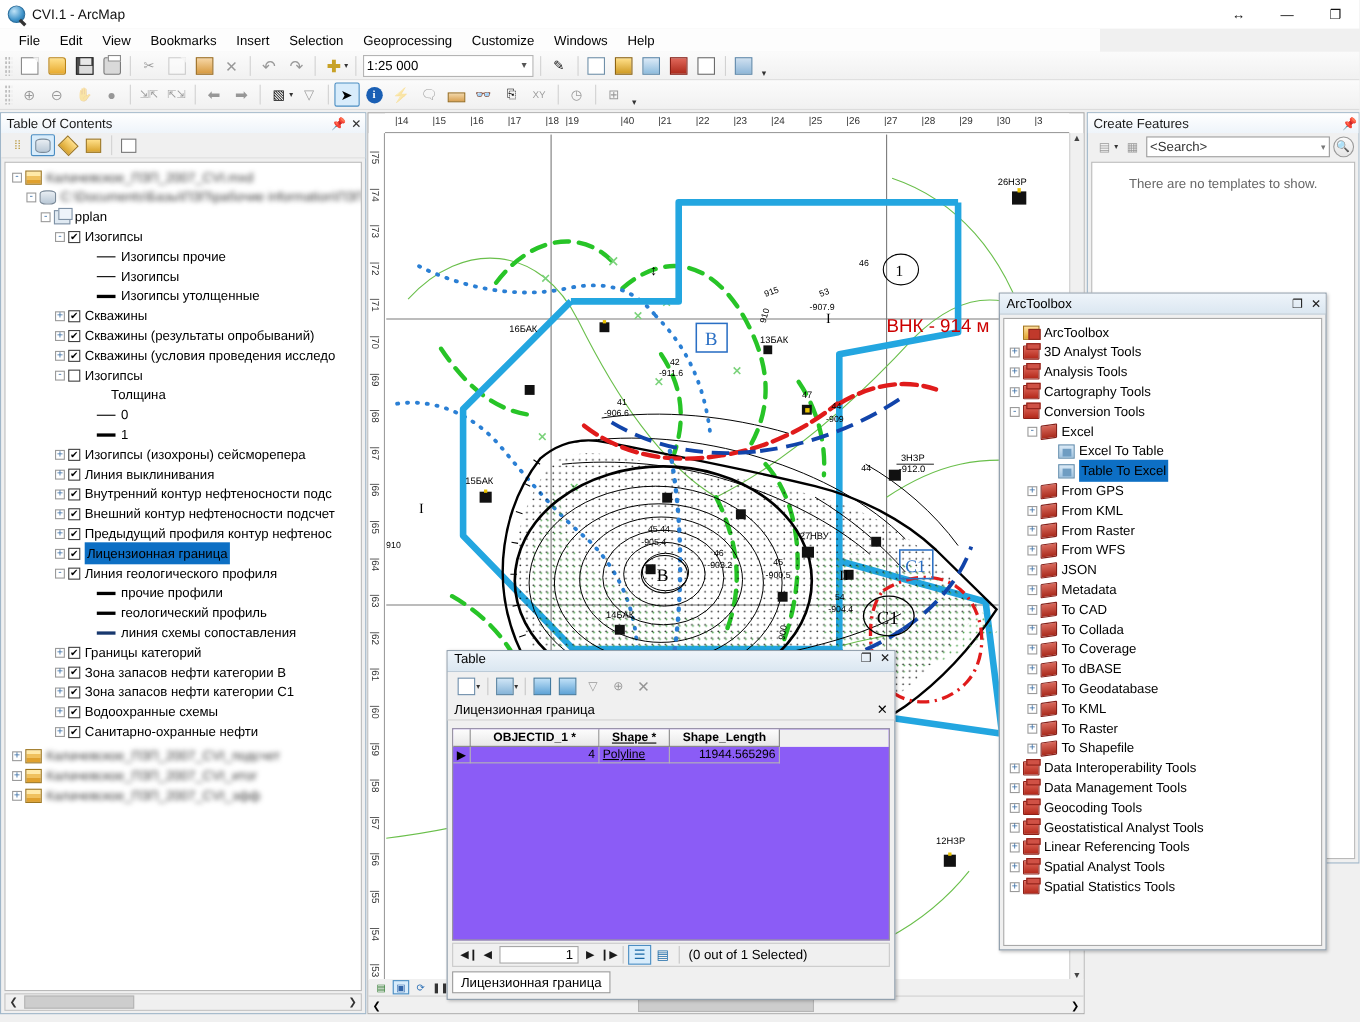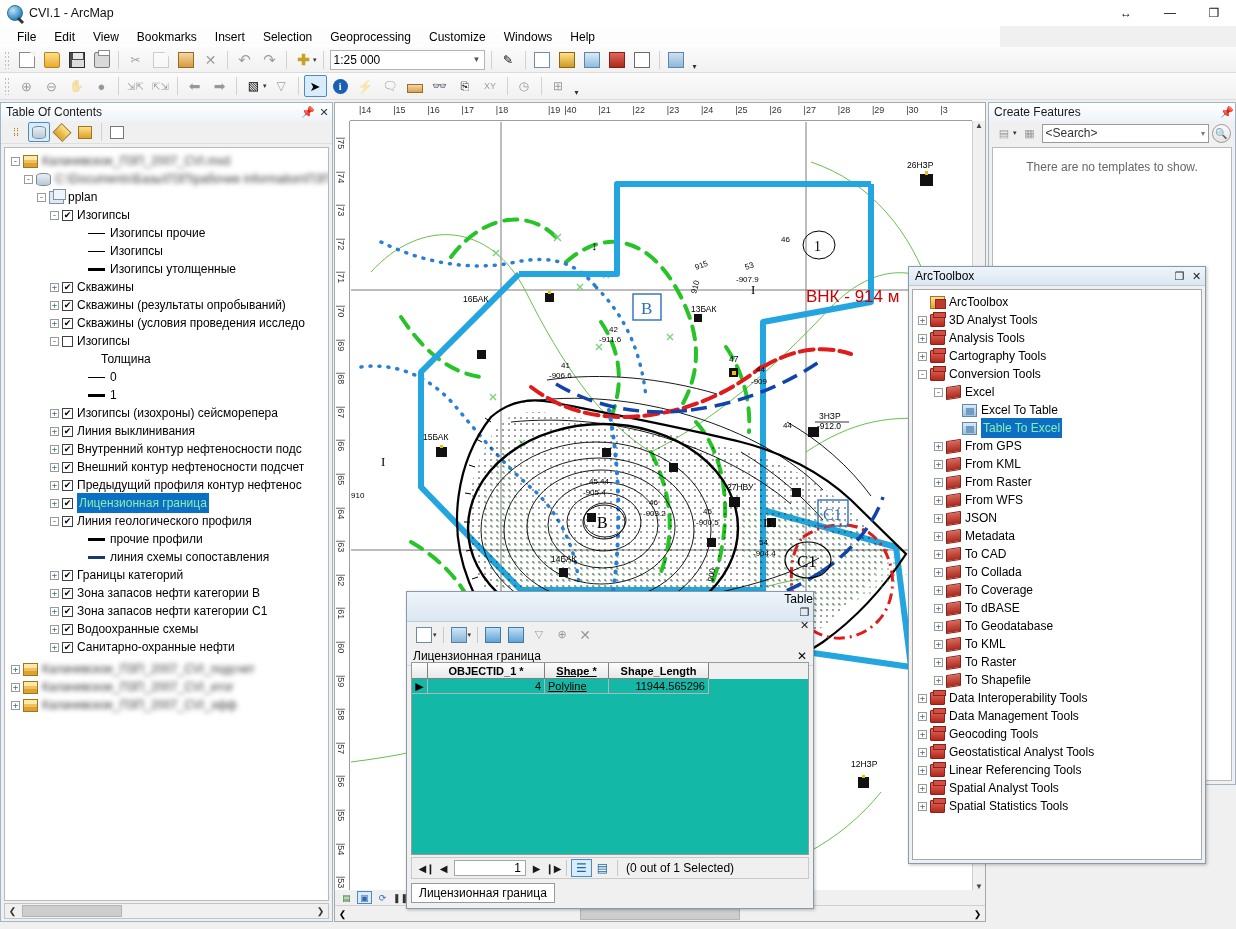--- a/index.html
+++ b/index.html
@@ -131,21 +131,21 @@
   }
   .cb.on::after { content: "✔"; font-size: 9px; line-height: 9px; color: #000; }
   .layer-icon { width: 15px; height: 13px; margin-right: 4px; flex: none; position: relative; }
   .icon-stack { background: linear-gradient(#ffe9a8 33%, #f0c15e 33% 66%, #e0a12e 66%); border: 1px solid #9d7620; }
   .icon-db { background: linear-gradient(#e9eef3, #b9c8d6); border: 1px solid #7b8a99; border-radius: 6px/3px; }
   .icon-fds {
     background: #dfe9f2; border: 1px solid #7f92a6;
   }
   .icon-fds::after { content:""; position:absolute; left:3px; top:-3px; width:11px; height:9px; background:#eef4fa; border:1px solid #7f92a6; }
   .swatch { width: 17px; height: 0; margin-right: 5px; flex: none; }
-  .lbl-sel { background: #0d6fc4; color: #86efac; padding: 3px 2px; }
+  .lbl-sel { background: #0d6fc4; color: #000000; padding: 3px 2px; }
   .blur { filter: blur(2.6px); color: #3a3a3a; }
   .toc-hscroll {
     position: absolute; left: 3px; right: 3px; bottom: 2px; height: 16px;
     background: #f0f0f0; border: 1px solid #c3c3c3; display: flex; align-items: center;
   }
   .toc-hscroll .arrowbtn { width: 15px; text-align: center; font-size: 9px; color: #333; }
   .toc-hscroll .thumb { width: 100px; height: 12px; background: #cdcdcd; border: 1px solid #b5b5b5; margin-left: 2px; }
   .toc-hscroll .track { flex: 1; }
 
   
@@ -234,39 +234,39 @@
   .icon-tool { background: linear-gradient(#dbeaf7, #9dc2e0); border: 1px solid #5d89ab; }
   .icon-tool::after{content:"";position:absolute;left:3px;top:3px;width:8px;height:7px;background:#6f9dc2;}
 
   
   .tablewin {
     position: absolute; left: 406px; top: 591px; width: 408px; height: 318px;
     background: #f0f0f0; border: 1px solid #8a9aa8;
     box-shadow: 1px 1px 3px rgba(0,0,0,.25);
   }
   .tw-title {
-    height: 30px; display: flex; align-items: flex-end;
+    height: 19px; display: flex; align-items: flex-start;
     background: linear-gradient(#eef4fa, #dbe7f1);
-    font-size: 12px; padding-left: 6px; border-bottom: 1px solid #bccbd8; flex-direction: column;
+    font-size: 12px; padding-left: 6px; border-bottom: 1px solid #bccbd8;
   }
   .tw-title .spacer { flex: 1; }
   .tw-title .wbtn { width: 17px; text-align: center; font-size: 11px; color: #222; }
   .tw-toolbar { height: 25px; display: flex; align-items: center; padding-left: 6px; background: #f0f0f0; }
   .tw-tb-btn {
     width: 22px; height: 20px; display: flex; align-items: center; justify-content: center;
     border: 1px solid transparent; border-radius: 2px; margin-right: 1px;
   }
   .tw-tabhead {
     height: 19px; display: flex; align-items: center; padding-left: 6px;
     background: #f0f0f0; font-size: 12px; border-bottom: 1px solid #d2d2d2;
   }
   .tw-tabhead .spacer { flex: 1; }
   .tw-grid {
     position: absolute; left: 4px; right: 4px; top: 70px; bottom: 53px;
-    background: #14b8a6; border: 1px solid #9a9a9a; overflow: hidden;
+    background: #8b5cf6; border: 1px solid #9a9a9a; overflow: hidden;
   }
   .grid-head { display: flex; height: 16px; background: #f0f0f0; }
   .grid-head .gh {
     border-right: 1px solid #808080; border-bottom: 1px solid #808080;
     font-size: 11px; font-weight: bold; color: #000;
     display: flex; align-items: center; justify-content: center;
     background: linear-gradient(#fdfdfd, #e8e8e8);
   }
   .grid-row { display: flex; height: 15px; }
   .grid-row .gc {
@@ -599,20 +599,25 @@
             <span class="cb on"></span>
             <span>Линия геологического профиля</span>
           </div>
           <div class="tnode" style="padding-left: 71px;">
             <span class="expander blank"></span>
             <span class="swatch" style="border-top: 3px solid rgb(0, 0, 0);"></span>
             <span>прочие профили</span>
           </div>
           <div class="tnode" style="padding-left: 71px;">
             <span class="expander blank"></span>
+            <span class="swatch" style="border-top: 3px solid rgb(0, 0, 0);"></span>
+            <span>геологический профиль</span>
+          </div>
+          <div class="tnode" style="padding-left: 71px;">
+            <span class="expander blank"></span>
             <span class="swatch" style="border-top: 3px solid rgb(24, 56, 110);"></span>
             <span>линия схемы сопоставления</span>
           </div>
           <div class="tnode" style="padding-left: 45px;">
             <span class="expander">+</span>
             <span class="cb on"></span>
             <span>Границы категорий</span>
           </div>
           <div class="tnode" style="padding-left: 45px;">
             <span class="expander">+</span>
@@ -661,21 +666,21 @@
   </div>
 
   <div class="maparea">
 
     <div class="ruler-h" id="ruler-h">
         <span class="rtick" style="left: 9px; top: 2px;">|14</span>
         <span class="rtick" style="left: 43.2px; top: 2px;">|15</span>
         <span class="rtick" style="left: 77.4px; top: 2px;">|16</span>
         <span class="rtick" style="left: 111.6px; top: 2px;">|17</span>
         <span class="rtick" style="left: 145.8px; top: 2px;">|18</span>
-        <span class="rtick" style="left: 198px; top: 2px;">|19</span>
+        <span class="rtick" style="left: 164px; top: 2px;">|19</span>
         <span class="rtick" style="left: 214.2px; top: 2px;">|40</span>
         <span class="rtick" style="left: 248.4px; top: 2px;">|21</span>
         <span class="rtick" style="left: 282.6px; top: 2px;">|22</span>
         <span class="rtick" style="left: 316.8px; top: 2px;">|23</span>
         <span class="rtick" style="left: 351px; top: 2px;">|24</span>
         <span class="rtick" style="left: 385.2px; top: 2px;">|25</span>
         <span class="rtick" style="left: 419.4px; top: 2px;">|26</span>
         <span class="rtick" style="left: 453.6px; top: 2px;">|27</span>
         <span class="rtick" style="left: 487.8px; top: 2px;">|28</span>
         <span class="rtick" style="left: 522px; top: 2px;">|29</span>

